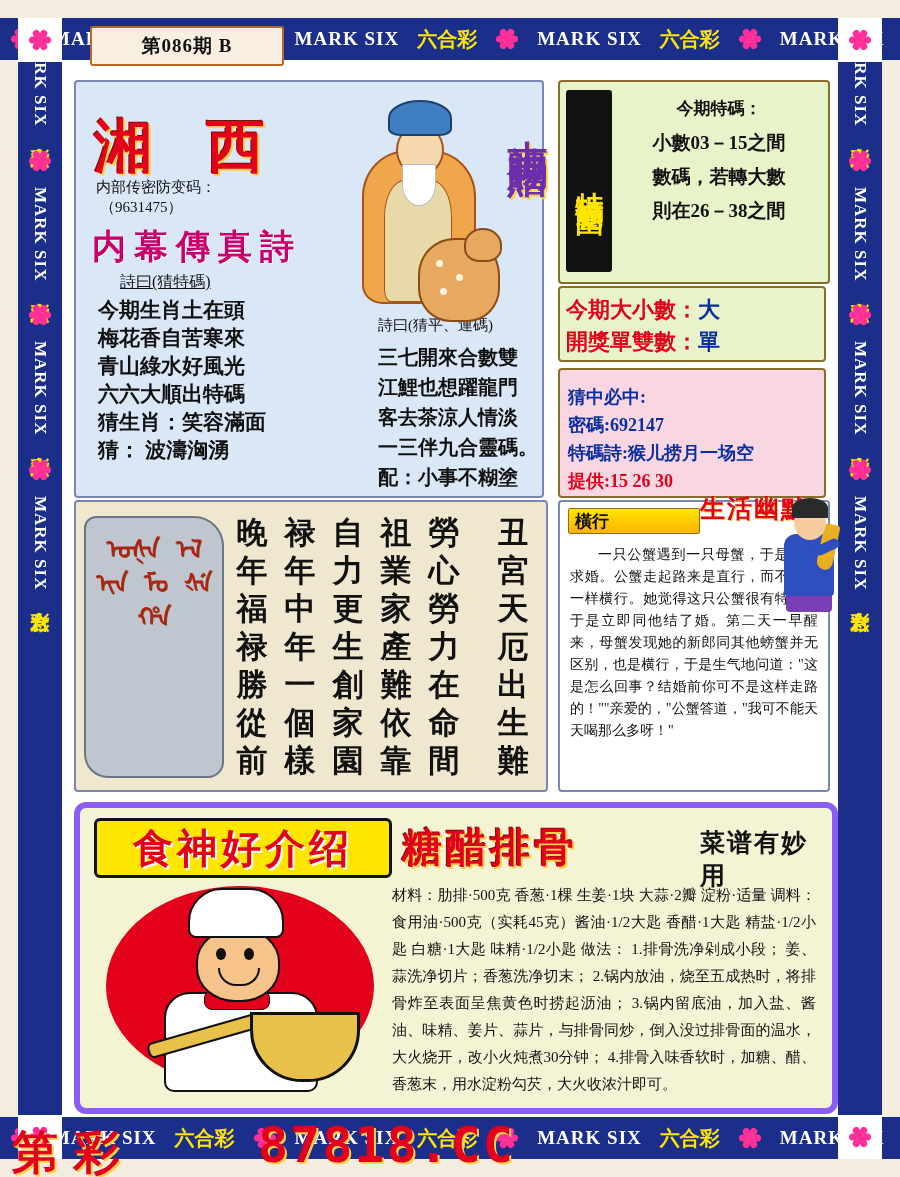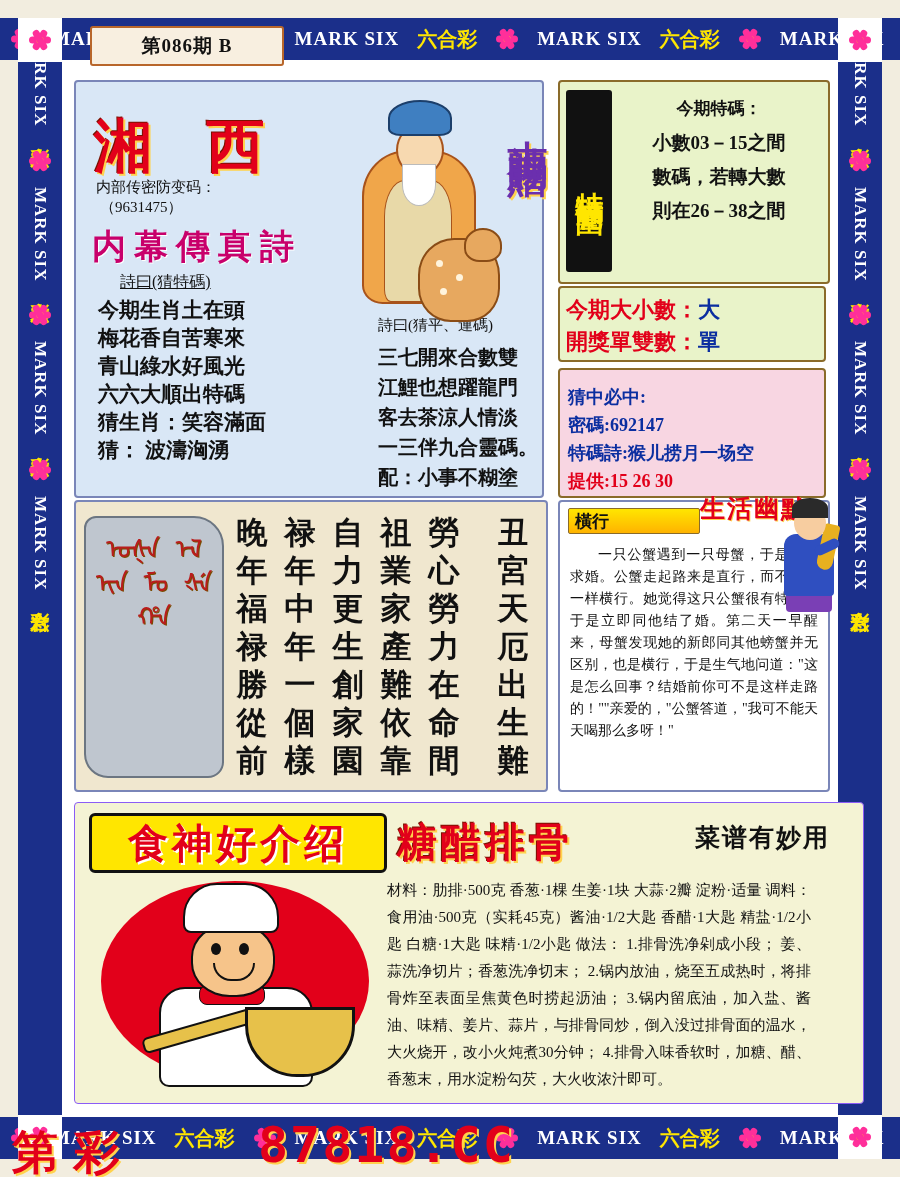--- a/index.html
+++ b/index.html
@@ -288,21 +288,21 @@
   #joke-text{
     position:absolute;left:10px;top:42px;width:248px;height:232px;
     font-family:"Liberation Serif","DejaVu Serif",serif;
     font-size:14px;color:#111;line-height:22px;text-align:justify;
     text-indent:2em;
   }
 
   
   #bottom-section{
     position:absolute;left:12px;top:742px;width:752px;height:300px;
-    background:#f4f3d4;border:1px solid #8b5cf6;border-radius:4px;padding-left:36px;
+    background:#f4f3d4;border:6px solid #8b5cf6;border-radius:12px;
   }
   #shishen{
     position:absolute;left:14px;top:10px;width:292px;height:54px;
     background:#ffe600;border:3px solid #111;border-radius:6px;
     display:flex;align-items:center;justify-content:center;
     font-family:"Liberation Serif","DejaVu Serif",serif;
     font-weight:bold;font-size:40px;color:#e2001a;letter-spacing:4px;
     text-shadow:2px 2px 0 #fff;
   }
   #dish-name{

